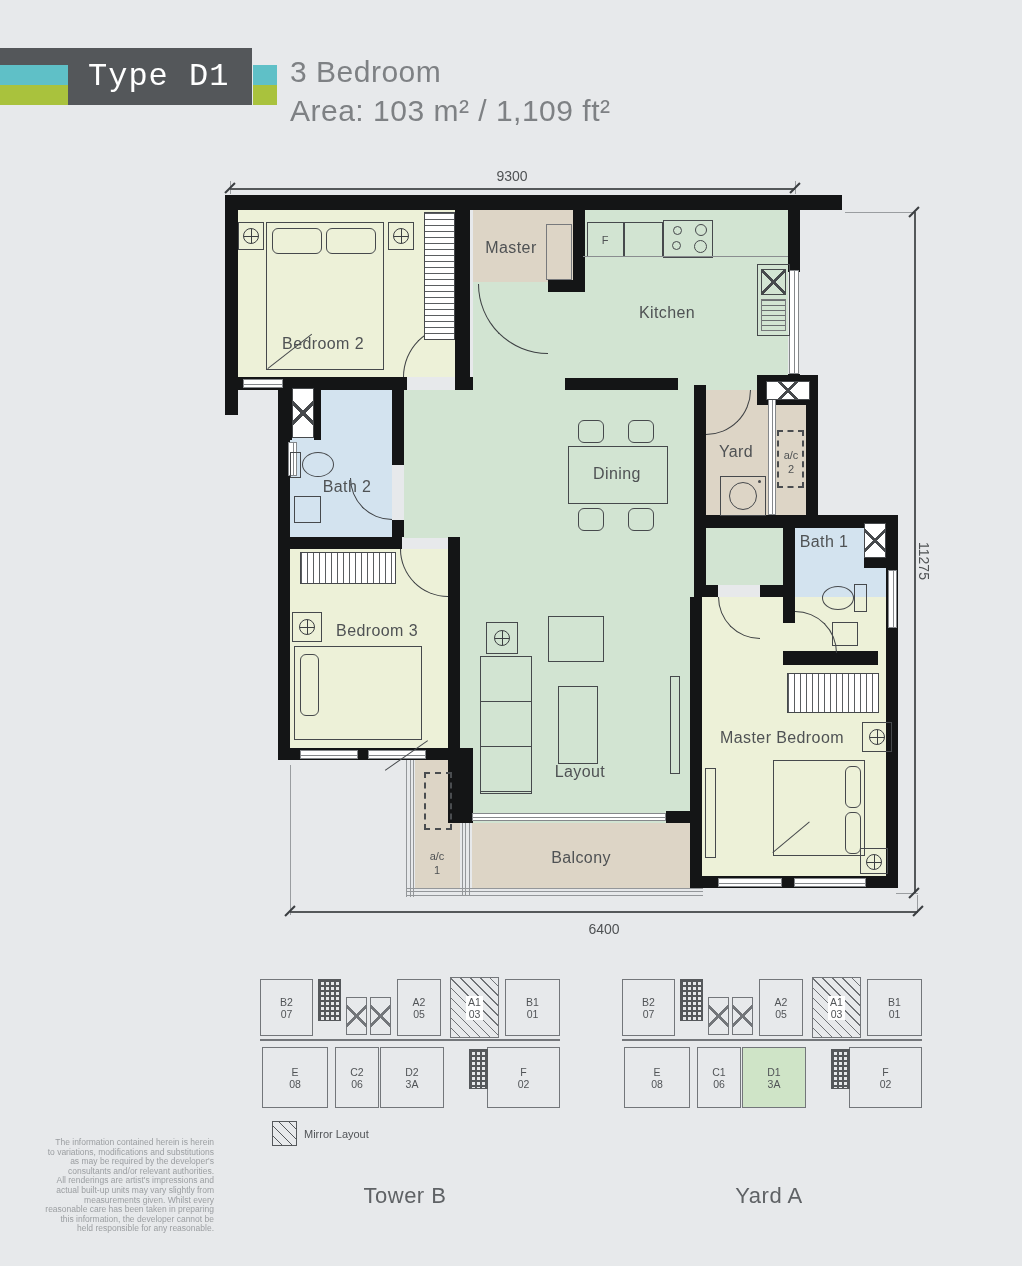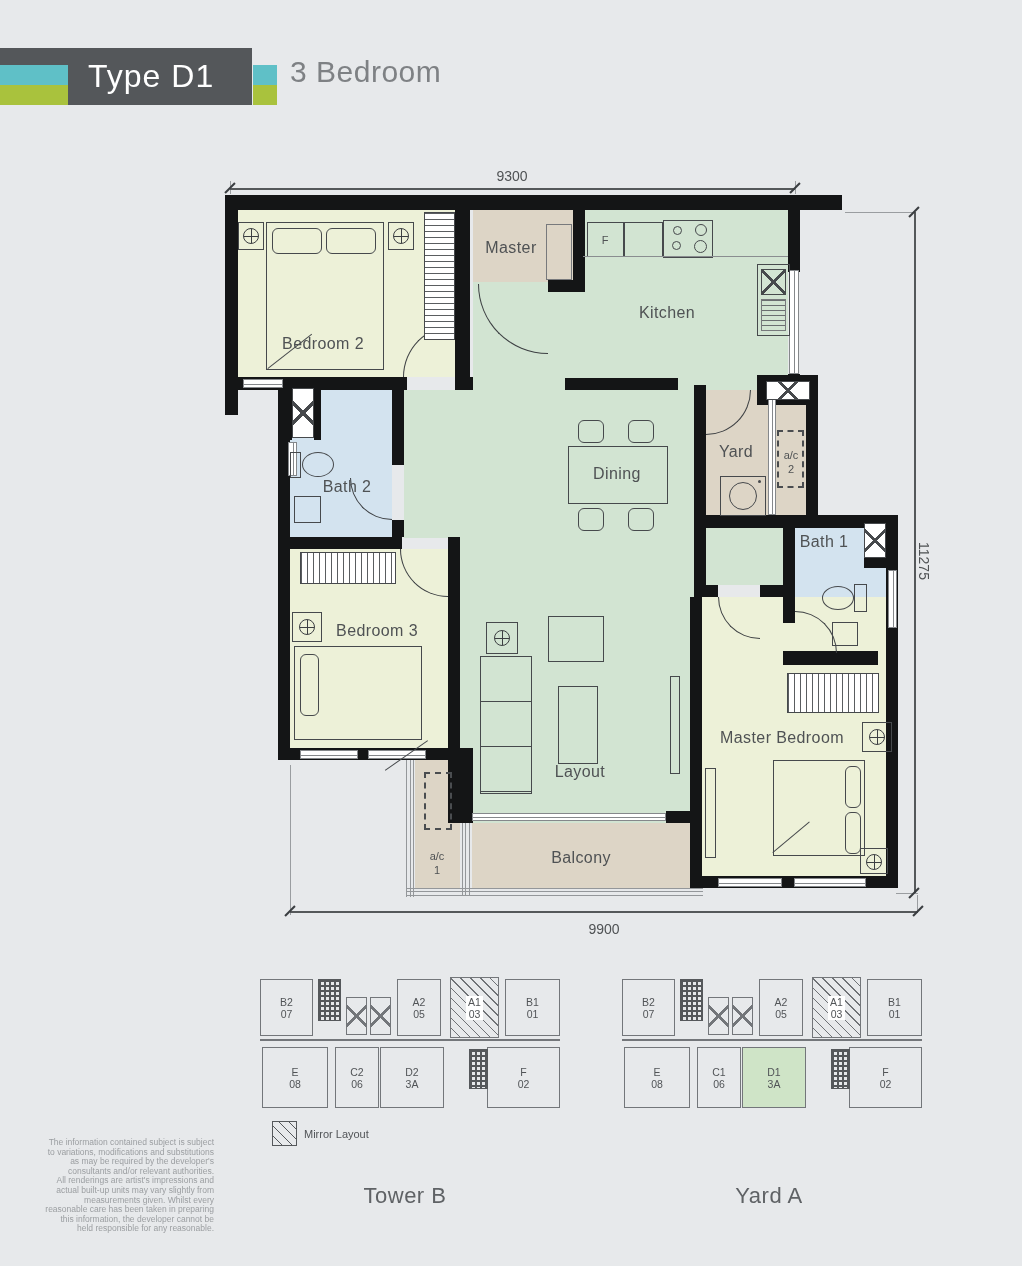--- a/index.html
+++ b/index.html
@@ -78,22 +78,23 @@
 </head>
 <body>
 
 <div id="page">
 
   <div class="hdr-box" style="left:0;top:48px;width:252px;height:57px;"></div>
   <div class="stripe" style="left:0;top:65px;width:68px;height:20px;background:#5fc0c7;z-index:2;"></div>
   <div class="stripe" style="left:0;top:85px;width:68px;height:20px;background:#a9c23d;z-index:2;"></div>
   <div class="stripe" style="left:253px;top:65px;width:24px;height:20px;background:#5fc0c7;z-index:2;"></div>
   <div class="stripe" style="left:253px;top:85px;width:24px;height:20px;background:#a9c23d;z-index:2;"></div>
-  <div class="hdr-type" style="left:88px;top:58px;z-index:3;">Type D1</div>
+  <div class="hdr-type" style="left:88px;top:58px;z-index:3;font-family:Liberation Mono, monospace;">Type D1</div>
   <div class="hdr-line" style="left:290px;top:55px;">3 Bedroom</div>
+  <div class="hdr-line" style="left:290px;top:94px;">Area: 103 m² / 1,109 ft²</div>
 
   <div class="room c-yellow" style="left:238px;top:210px;width:217px;height:167px;"></div>
   <div class="room c-tan" style="left:473px;top:210px;width:100px;height:72px;"></div>
   <div class="room c-green" style="left:583px;top:210px;width:205px;height:180px;"></div>
   <div class="room c-green" style="left:473px;top:282px;width:110px;height:108px;"></div>
   <div class="room c-green" style="left:404px;top:390px;width:290px;height:148px;"></div>
   <div class="room c-green" style="left:460px;top:538px;width:234px;height:285px;"></div>
   <div class="room c-green" style="left:694px;top:528px;width:89px;height:57px;"></div>
   <div class="room c-tan" style="left:706px;top:390px;width:62px;height:125px;"></div>
   <div class="room c-tan" style="left:772px;top:390px;width:34px;height:125px;"></div>
@@ -263,21 +264,21 @@
   <div class="lbl" style="left:580px;top:772px;">Layout</div>
   <div class="lbl" style="left:581px;top:858px;">Balcony</div>
   <div class="lbl sm" style="left:437px;top:856px;">a/c</div>
   <div class="lbl sm" style="left:437px;top:870px;">1</div>
 
   <div class="dimline" style="left:230px;top:188px;width:565px;height:1.5px;"></div>
   <div class="dimlbl" style="left:512px;top:176px;">9300</div>
   <div class="dimline" style="left:914px;top:212px;width:1.5px;height:681px;"></div>
   <div class="dimlbl rot" style="left:924px;top:561px;">11275</div>
   <div class="dimline" style="left:290px;top:911px;width:628px;height:1.5px;"></div>
-  <div class="dimlbl" style="left:604px;top:929px;">9900</div>
+  <div class="dimlbl" style="left:604px;top:929px;">6400</div>
 
   <div id="keyplans">
       <div class="kp-unit" style="left: 260px; top: 979px; width: 53px; height: 57px;">
         <div class="kp-lbl">B2<br>07</div>
       </div>
       <div class="kp-unit" style="left: 397px; top: 979px; width: 44px; height: 57px;">
         <div class="kp-lbl">A2<br>05</div>
       </div>
       <div class="kp-unit kp-hatch" style="left: 450px; top: 977px; width: 49px; height: 61px;">
         <div class="kp-lbl kp-chip">A1<br>03</div>
@@ -331,21 +332,21 @@
       <div class="kp-x" style="left: 708px; top: 997px; width: 21px; height: 38px;"></div>
       <div class="kp-x" style="left: 732px; top: 997px; width: 21px; height: 38px;"></div>
       <div class="kp-stair" style="left: 831px; top: 1049px; width: 19px; height: 40px;"></div>
       <div class="kp-line" style="left: 622px; top: 1039px; width: 300px; height: 1.5px;"></div>
       <div class="tower-lbl" style="left: 769px; top: 1196px;">Yard A</div>
     </div>
   <div class="legend-swatch" style="left:272px;top:1121px;width:25px;height:25px;"></div>
   <div class="legend-lbl" style="left:304px;top:1128px;">Mirror Layout</div>
 
   <div id="disclaimer">
-      <div>The information contained subject is subject</div>
+      <div>The information contained herein is herein</div>
       <div>to variations, modifications and substitutions</div>
       <div>as may be required by the developer's</div>
       <div>consultants and/or relevant authorities.</div>
       <div>All renderings are artist's impressions and</div>
       <div>actual built-up units may vary slightly from</div>
       <div>measurements given. Whilst every</div>
       <div>reasonable care has been taken in preparing</div>
       <div>this information, the developer cannot be</div>
       <div>held responsible for any reasonable.</div>
     </div>

